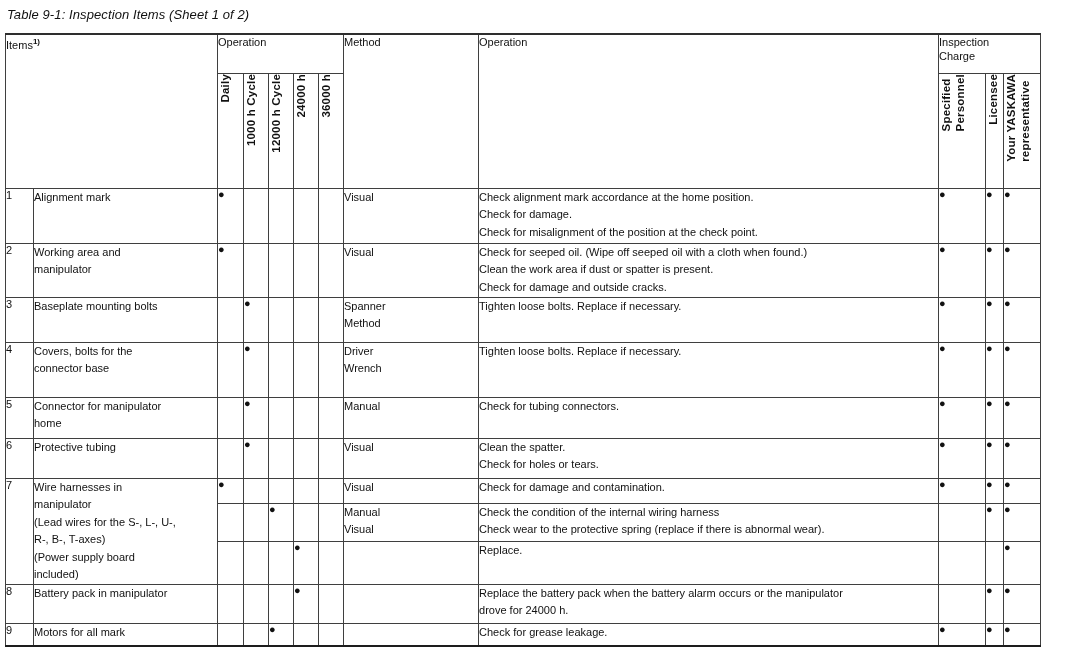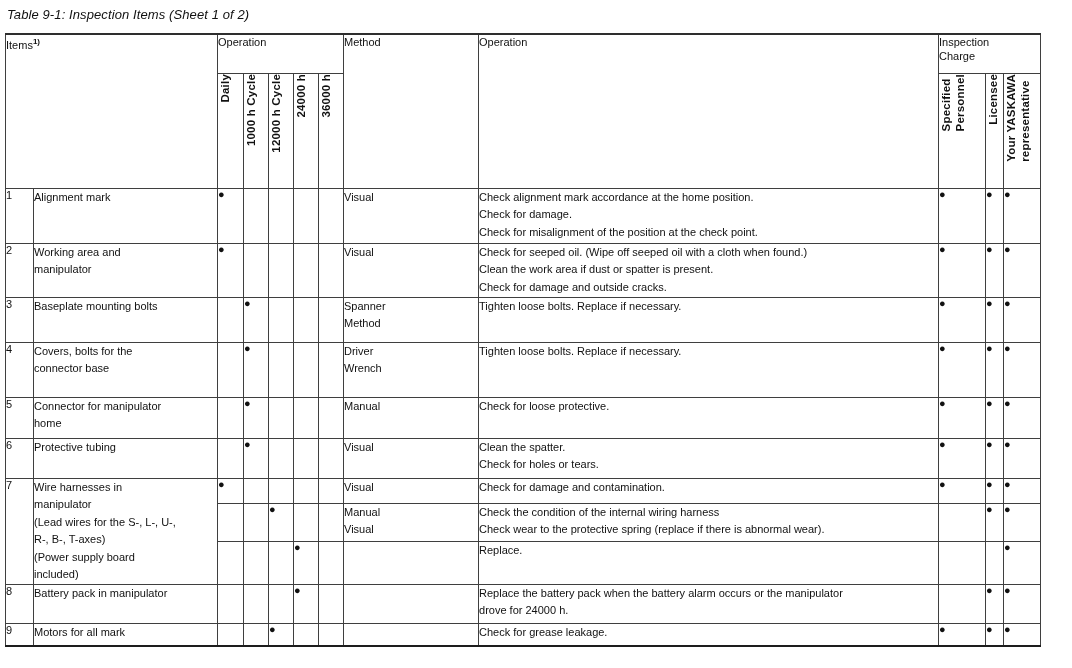--- a/index.html
+++ b/index.html
@@ -153,21 +153,21 @@
       <tr style="height: 41px;">
         <td class="num">5</td>
         <td class="item">Connector for manipulator
 home</td>
         <td class="bullet-cell"></td>
         <td class="bullet-cell"><span>●</span></td>
         <td class="bullet-cell"></td>
         <td class="bullet-cell"></td>
         <td class="bullet-cell"></td>
         <td class="method">Manual</td>
-        <td class="op">Check for loose protective.</td>
+        <td class="op">Check for tubing connectors.</td>
         <td class="bullet-cell"><span>●</span></td>
         <td class="bullet-cell"><span>●</span></td>
         <td class="bullet-cell"><span>●</span></td>
       </tr>
       <tr style="height: 40px;">
         <td class="num">6</td>
         <td class="item">Protective tubing</td>
         <td class="bullet-cell"></td>
         <td class="bullet-cell"><span>●</span></td>
         <td class="bullet-cell"></td>

